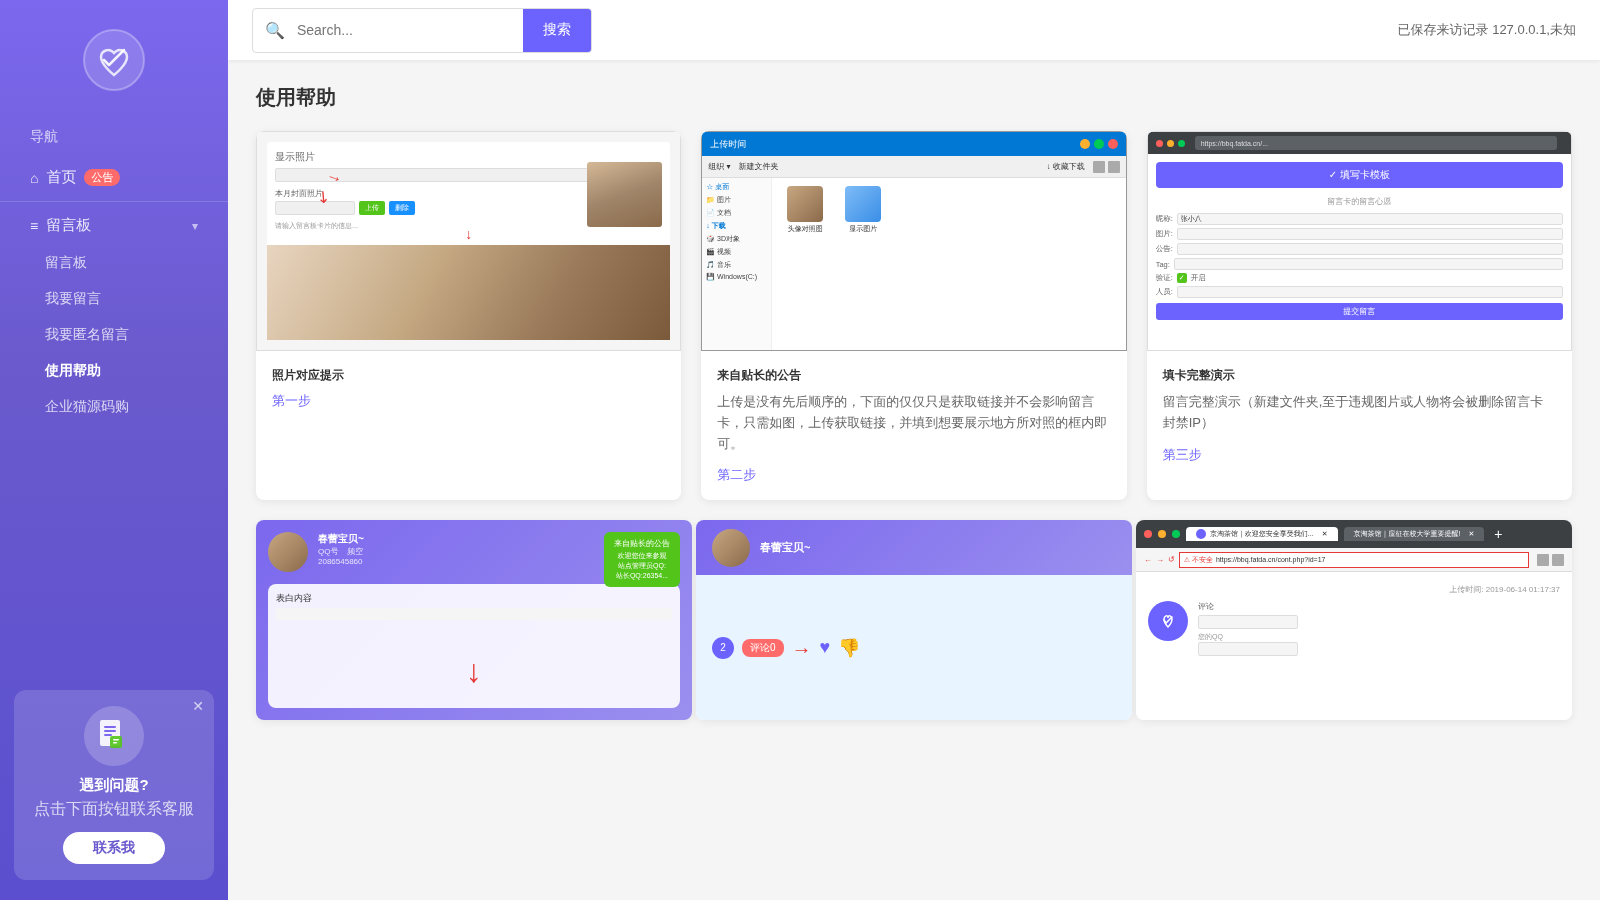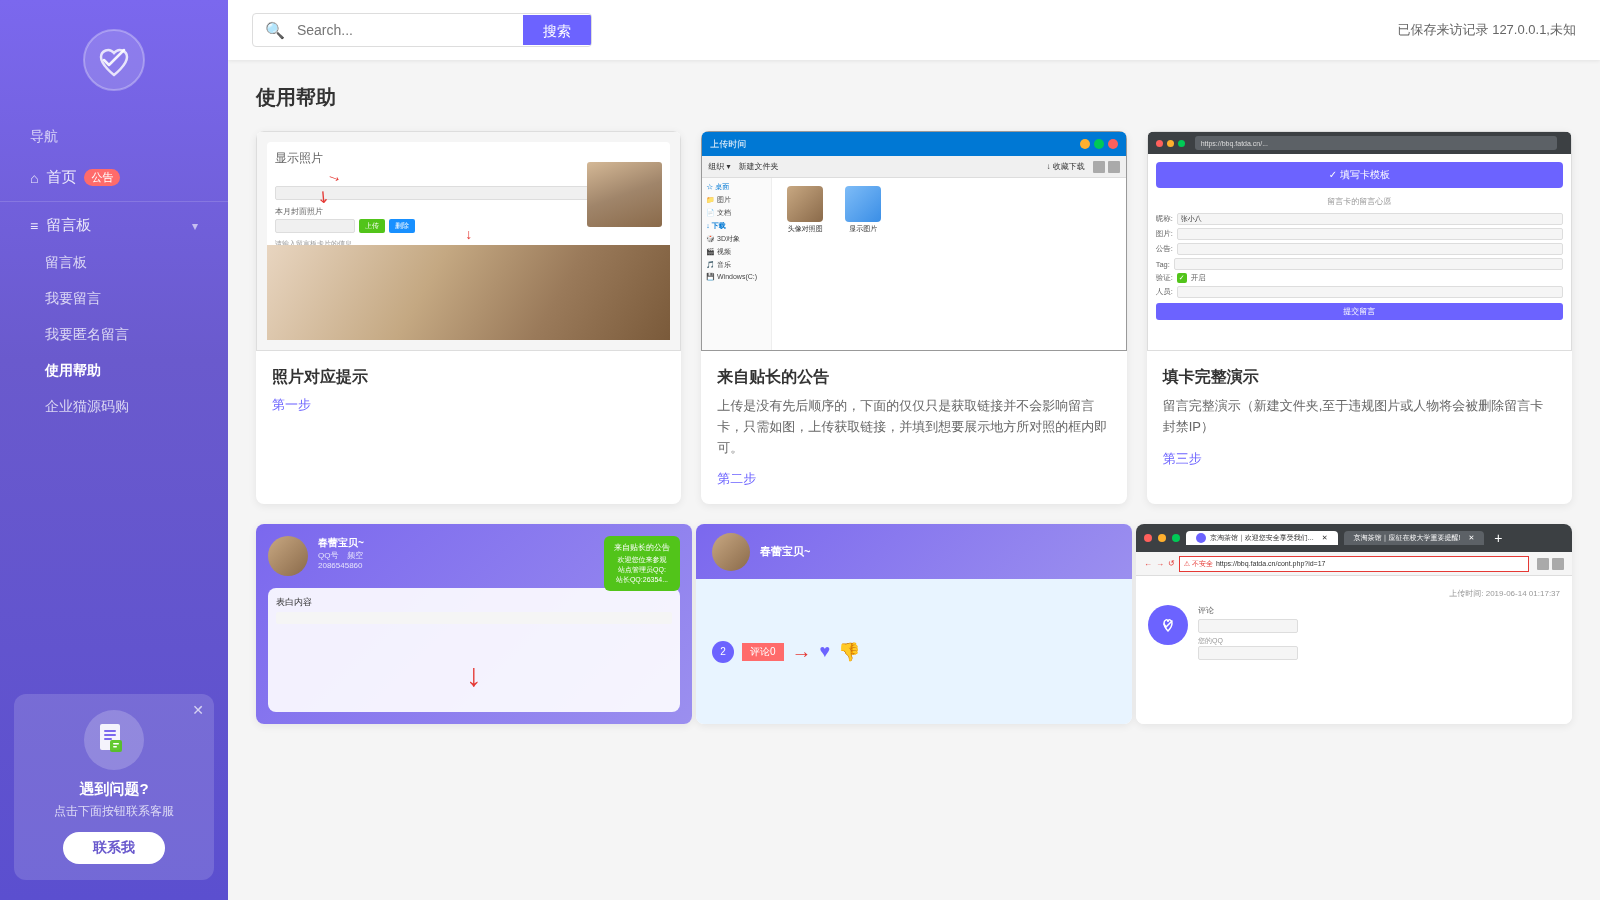--- a/index.html
+++ b/index.html
@@ -99,21 +99,21 @@
       justify-content: center;
       margin-bottom: 10px;
       font-size: 28px;
     }
     .sidebar-help-title {
       font-size: 15px;
       font-weight: bold;
       margin-bottom: 4px;
     }
     .sidebar-help-desc {
-      font-size: 12px;
+      font-size: 16px;
       color: rgba(255,255,255,0.75);
       text-align: right;
       margin-bottom: 12px;
     }
     .sidebar-help-btn {
       background: white;
       color: #6a5acd;
       border: none;
       border-radius: 20px;
       padding: 7px 30px;
@@ -159,21 +159,21 @@
       outline: none;
       font-size: 14px;
       color: #999;
       padding: 8px 0;
     }
     .search-btn {
       background: #6c63ff;
       color: white;
       border: none;
       padding: 8px 20px;
-      height: 30px;
+      height: 43px;
       font-size: 14px;
       cursor: pointer;
       white-space: nowrap;
     }
     .header-right {
       margin-left: auto;
       font-size: 13px;
       color: #666;
     }
 
@@ -206,21 +206,21 @@
       width: 100%;
       height: 220px;
       background: #eee;
       position: relative;
       overflow: hidden;
     }
     .help-card-body {
       padding: 16px;
     }
     .help-card-title {
-      font-size: 16px;
+      font-size: 12px;
       font-weight: bold;
       color: #333;
       margin-bottom: 8px;
     }
     .help-card-desc {
       font-size: 13px;
       color: #666;
       line-height: 1.6;
       margin-bottom: 12px;
     }
@@ -481,21 +481,21 @@
     <div class="page-title">使用帮助</div>
 
     <div class="help-grid">
 
       <div class="help-card">
         <div class="help-card-img">
 
           <div class="screenshot-1" style="width:100%;height:100%;position:relative;">
             <div style="position:absolute;inset:0;background:#f5f5f5;padding:10px;font-size:8px;color:#333;">
               <div style="background:#fff;padding:8px;border-radius:4px;height:100%;position:relative;">
-                <div style="font-size:12px;color:#666;margin-bottom:19px;">显示照片</div>
+                <div style="font-size:10px;color:#666;margin-bottom:4px;">显示照片</div>
                 <div style="height:14px;background:#f0f0f0;border:1px solid #ddd;border-radius:2px;margin-bottom:6px;"></div>
                 <div style="font-size:8px;color:#666;margin-bottom:2px;">本月封面照片</div>
                 <div style="display:flex;align-items:center;gap:4px;margin-bottom:6px;">
                   <div style="height:14px;width:80px;background:#f0f0f0;border:1px solid #ddd;border-radius:2px;"></div>
                   <div style="background:#52c41a;color:white;padding:2px 6px;border-radius:2px;font-size:7px;">上传</div>
                   <div style="background:#1890ff;color:white;padding:2px 6px;border-radius:2px;font-size:7px;">删除</div>
                 </div>
                 <div style="font-size:7px;color:#999;margin-bottom:4px;">请输入留言板卡片的信息...</div>
 
                 <div style="position:absolute;right:8px;top:20px;width:75px;height:65px;background:linear-gradient(135deg,#c8a882,#8a6a4a);border-radius:3px;overflow:hidden;">
@@ -659,21 +659,21 @@
         <div class="bottom-card-img">
           <div style="width:100%;height:100%;background:#e8f4ff;position:relative;display:flex;flex-direction:column;">
 
             <div style="height:55px;background:linear-gradient(135deg,#7b68ee,#9b8fef);display:flex;align-items:center;padding:0 16px;gap:10px;">
               <div style="width:38px;height:38px;border-radius:50%;background:linear-gradient(135deg,#c8a882,#8a6a4a);"></div>
               <div style="color:white;font-size:11px;font-weight:bold;">春蕾宝贝~</div>
             </div>
 
             <div style="padding:16px;display:flex;align-items:center;gap:8px;flex:1;">
               <div style="background:#6c63ff;color:white;width:22px;height:22px;border-radius:50%;display:flex;align-items:center;justify-content:center;font-size:10px;flex-shrink:0;">2</div>
-              <div style="background:#ff6b6b;color:white;padding:2px 8px;border-radius:0;font-size:10px;">评论0</div>
+              <div style="background:#ff6b6b;color:white;padding:2px 8px;border-radius:8px;font-size:10px;">评论0</div>
               <div style="color:#e53935;font-size:20px;font-weight:bold;">→</div>
               <div style="font-size:18px;color:#6c63ff;">♥</div>
               <div style="font-size:18px;color:#aaa;">👎</div>
             </div>
           </div>
         </div>
       </div>
 
       <div class="bottom-card">
         <div class="bottom-card-img">

